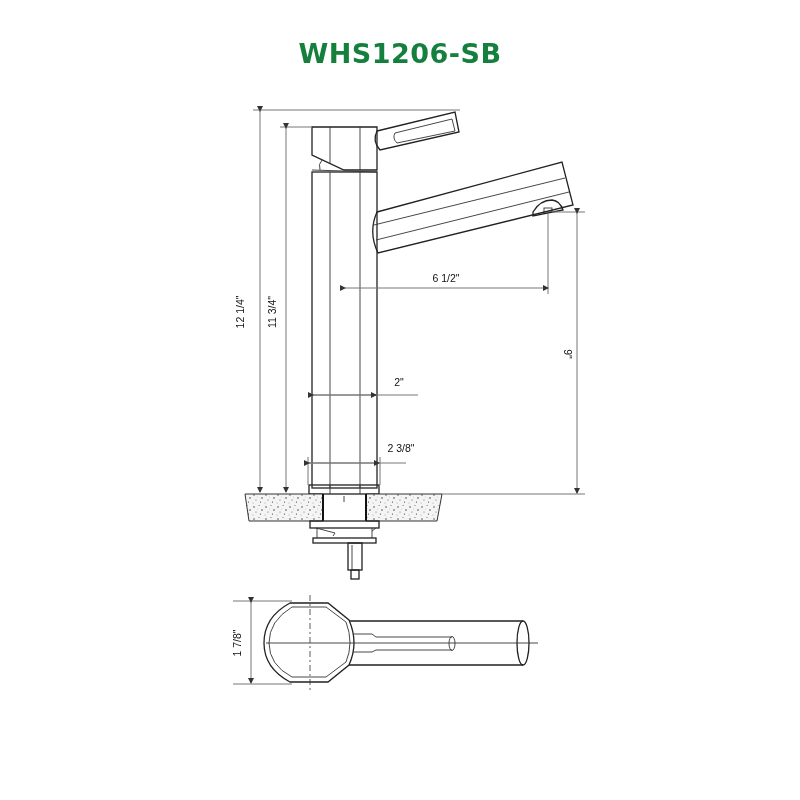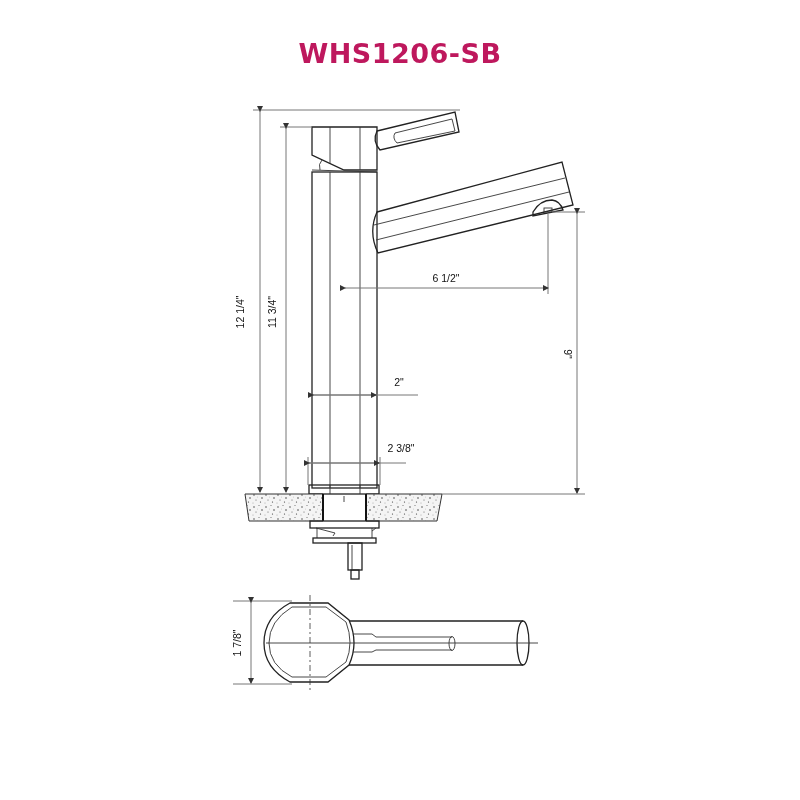--- a/index.html
+++ b/index.html
@@ -1,17 +1,17 @@
 <!DOCTYPE html>
 <html><head>
   <meta charset="utf-8">
   <style>
     html, body { margin: 0; padding: 0; background: #ffffff; }
     body { width: 800px; height: 800px; position: relative; overflow: hidden; font-family: "Liberation Sans", sans-serif; }
-    .title { position: absolute; left: 0; top: 38px; width: 800px; text-align: center; font-family: "DejaVu Sans", sans-serif; font-weight: bold; font-size: 27px; color: #be185d; letter-spacing: 0.5px; }
+    .title { position: absolute; left: 0; top: 38px; width: 800px; text-align: center; font-family: "DejaVu Sans", sans-serif; font-weight: bold; font-size: 27px; color: #15803d; letter-spacing: 0.5px; }
     svg { position: absolute; left: 0; top: 0; }
     .ln { stroke: #222; stroke-width: 1.3; fill: none; }
     .thin { stroke: #333; stroke-width: 0.9; fill: none; }
     .dim { stroke: #777; stroke-width: 1; fill: none; }
     .dash { stroke: #333; stroke-width: 0.8; stroke-dasharray: 6 3 2 3; fill: none; }
     .lbl { font-family: "Liberation Sans", sans-serif; font-size: 10.5px; fill: #111; }
   </style>
 </head>
 <body>
 

